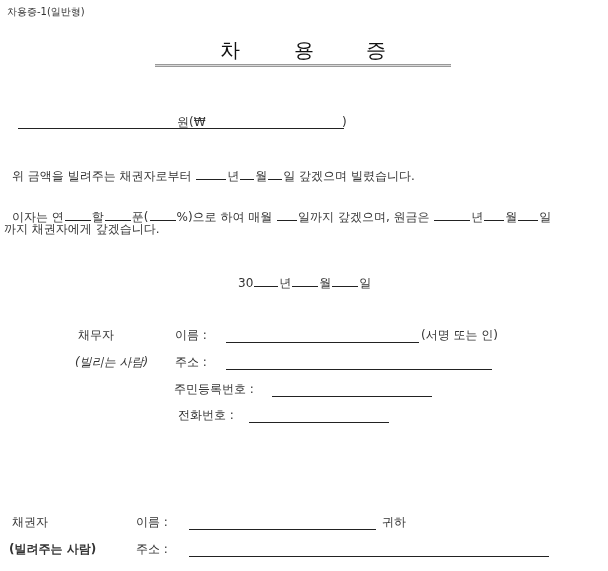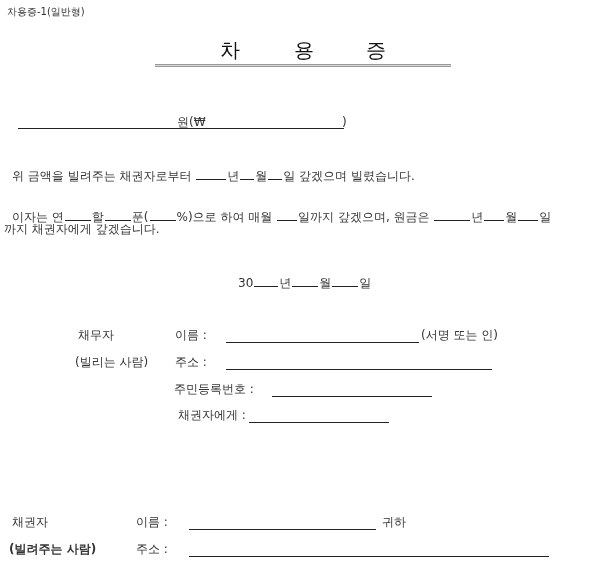--- a/index.html
+++ b/index.html
@@ -49,28 +49,28 @@
 
   <div class="abs body-line" style="left:238px; top:276px;">
     <span>30</span><span class="inl" style="width:24px;"></span><span>년</span><span class="inl" style="width:26px;"></span><span>월</span><span class="inl" style="width:26px;"></span><span>일</span>
   </div>
 
   <div class="abs body-line" style="left:78px; top:329px;">채무자</div>
   <div class="abs body-line" style="left:175px; top:329px;">이름 :</div>
   <div class="ul" style="left:226px; top:342px; width:193px;"></div>
   <div class="abs body-line" style="left:421px; top:329px;text-align:right;">(서명 또는 인)</div>
 
-  <div class="abs body-line" style="left:75px; top:356px;">(빌리는 사람)</div>
+  <div class="abs body-line" style="left:75px; top:356px;font-style:italic;">(빌리는 사람)</div>
   <div class="abs body-line" style="left:175px; top:356px;">주소 :</div>
   <div class="ul" style="left:226px; top:369px; width:266px;"></div>
 
   <div class="abs body-line" style="left:174px; top:383px;">주민등록번호 :</div>
   <div class="ul" style="left:272px; top:396px; width:160px;"></div>
 
-  <div class="abs body-line" style="left:178px; top:409px;">채권자에게 :</div>
+  <div class="abs body-line" style="left:178px; top:409px;">전화번호 :</div>
   <div class="ul" style="left:249px; top:422px; width:140px;"></div>
 
   <div class="abs body-line" style="left:12px; top:516px;font-family:Liberation Serif, serif;">채권자</div>
   <div class="abs body-line" style="left:136px; top:516px;">이름 :</div>
   <div class="ul" style="left:189px; top:529px; width:187px;"></div>
   <div class="abs body-line" style="left:382px; top:516px;">귀하</div>
 
   <div class="abs body-line" style="left:9px; top:543px;font-weight:bold;">(빌려주는 사람)</div>
   <div class="abs body-line" style="left:136px; top:543px;">주소 :</div>
   <div class="ul" style="left:189px; top:556px; width:360px;"></div>

